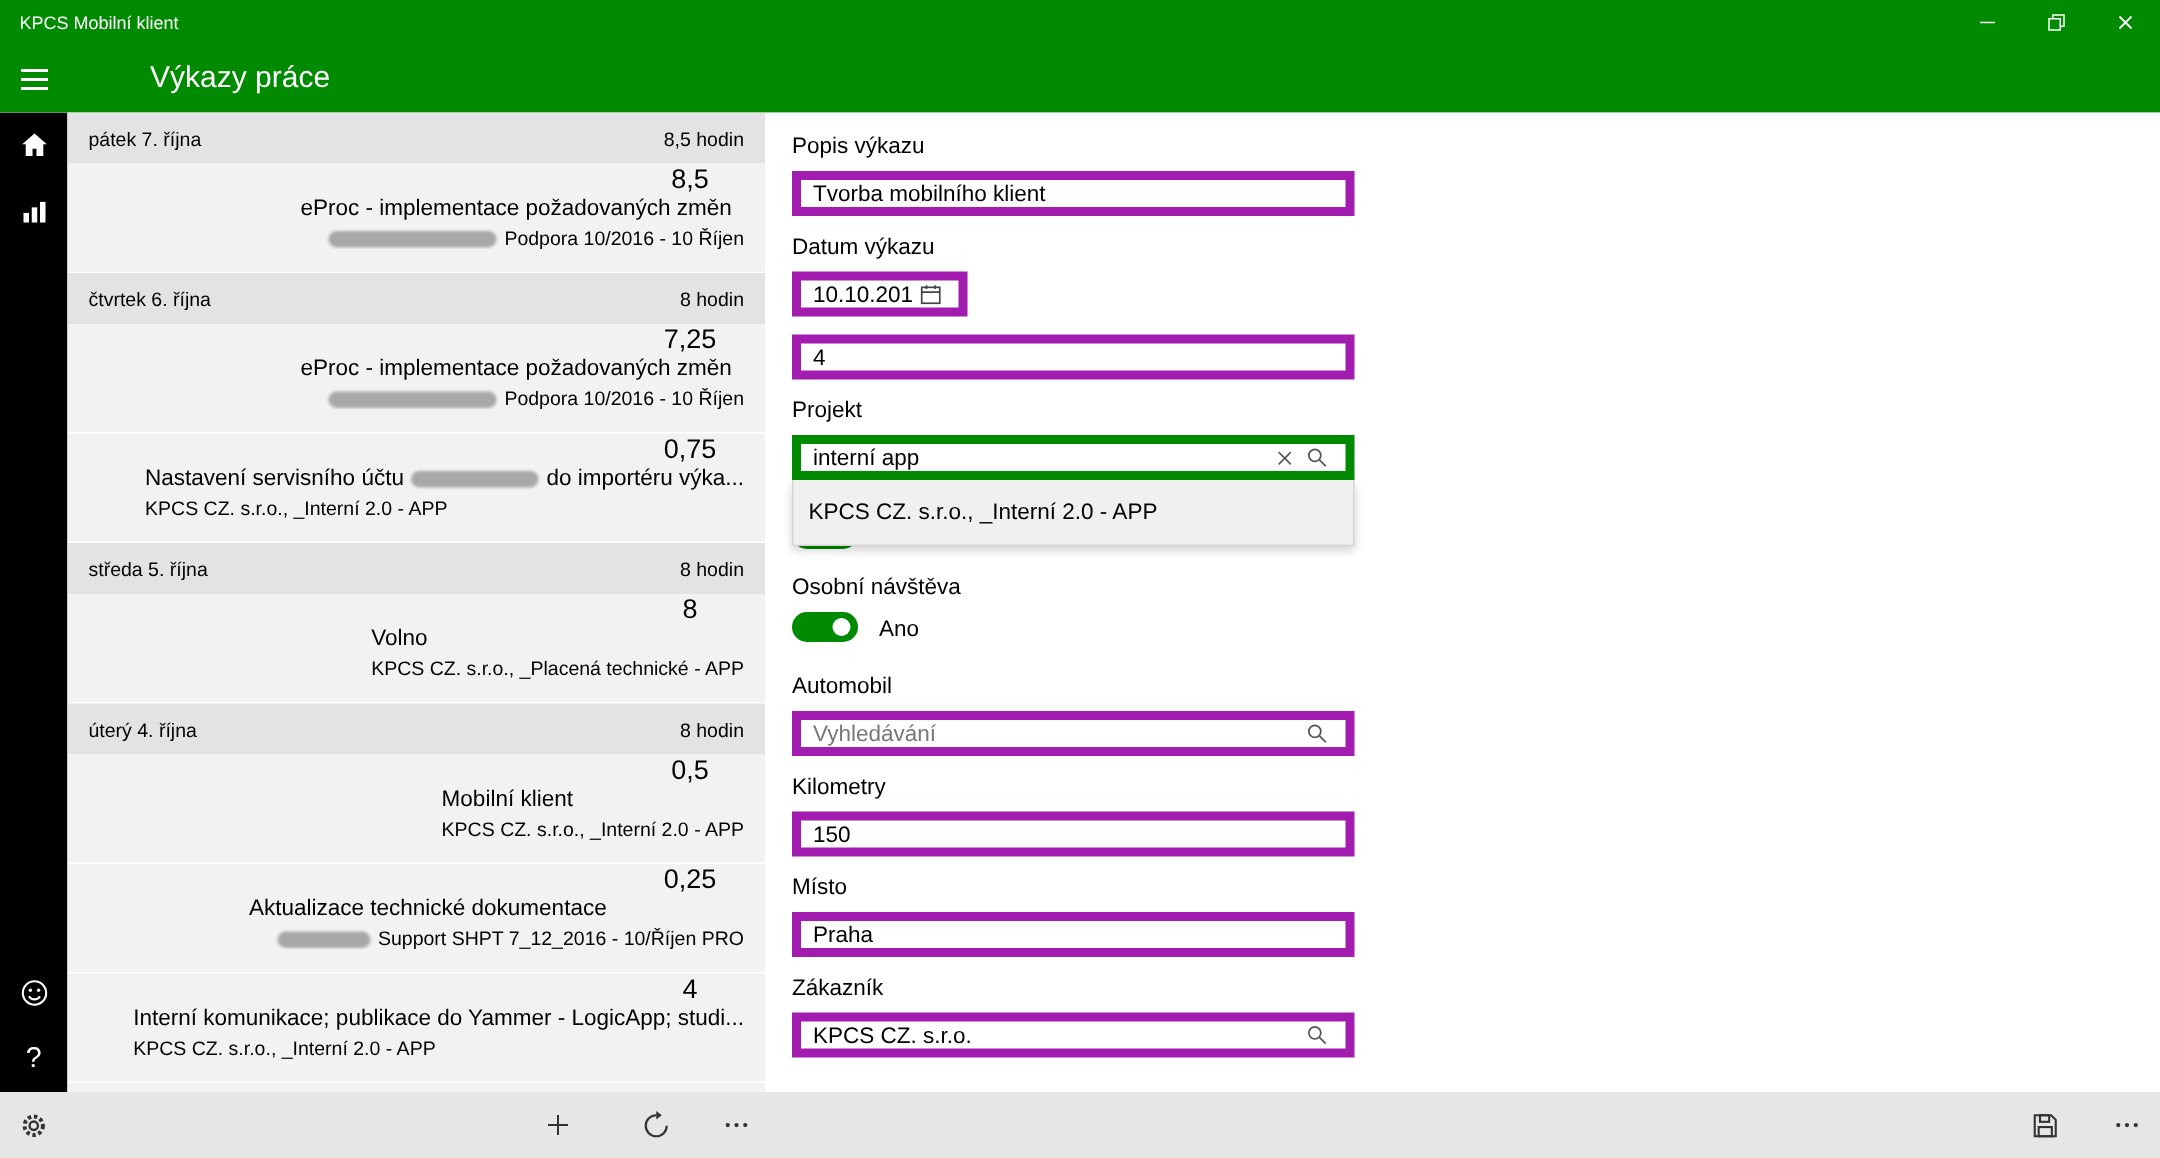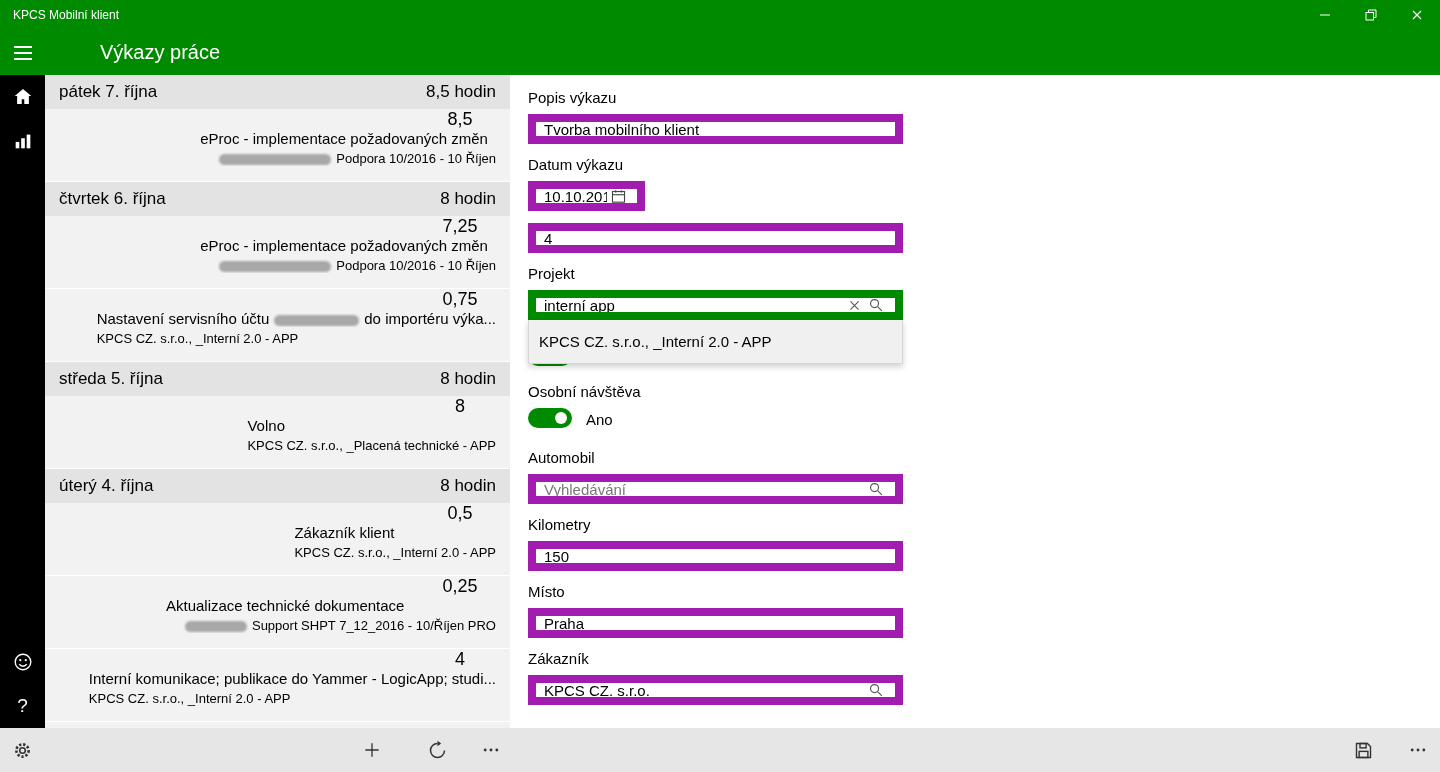--- a/index.html
+++ b/index.html
@@ -23,38 +23,38 @@
   .main { flex: 1 1 auto; display: flex; height: 653px; overflow: hidden; }
 
   
   .rail { width: 45px; background: #000; display: flex; flex-direction: column; flex: 0 0 auto; }
   .rail-btn { width: 45px; height: 44px; display: flex; align-items: center; justify-content: center; cursor: pointer; }
   .rail-spacer { flex: 1; }
   .rail-question { color: #fff; font-size: 19px; }
 
   
   .worklist { width: 465px; flex: 0 0 auto; overflow: hidden; background: #fff; }
-  .wl-header { height: 34px; background: #e3e3e3; display: flex; align-items: center; justify-content: space-between; padding: 0 14px; font-size: 17px; }
+  .wl-header { height: 34px; background: #e3e3e3; display: flex; align-items: center; justify-content: space-between; padding: 0 14px; font-size: 13px; }
   .wl-entry { height: 72px; background: #f2f2f2; display: flex; align-items: flex-end; padding-right: 14px; margin-bottom: 1px; cursor: pointer; flex-direction: column; }
   .wl-hours { width: 72px; flex: 0 0 auto; text-align: center; font-size: 18px; }
   .wl-body { flex: 1; min-width: 0; }
   .wl-title { font-size: 15px; white-space: nowrap; overflow: hidden; }
   .wl-sub { font-size: 13px; margin-top: 4px; white-space: nowrap; overflow: hidden; }
   .wl-sub.indent { padding-left: 14px; }
   .redact { display: inline-block; height: 11px; border-radius: 6px; background: #a8a8a8; filter: blur(1px); vertical-align: middle; margin: 0 5px; }
   .redact.w110 { width: 112px; }
   .redact.w85 { width: 85px; }
   .redact.w60 { width: 62px; }
   .wl-partial { height: 14px; background: #f2f2f2; }
 
   
   .form { flex: 1; background: #fff; padding: 14px 0 0 18px; overflow: hidden; }
   .field { width: 375px; margin-bottom: 12px; }
   .field-label { font-size: 15px; line-height: 17px; margin-bottom: 8px; }
-  .tb { width: 375px; height: 30px; border: 8px solid #a21caf; background: #fff; display: flex; align-items: center; padding: 0 8px; }
+  .tb { width: 375px; height: 30px; border: 6px solid #a21caf; background: #fff; display: flex; align-items: center; padding: 0 8px; }
   .tb input { border: none; outline: none; background: transparent; flex: 1; min-width: 0; font-family: "Liberation Sans", sans-serif; font-size: 15px; color: #000; height: 100%; }
   .tb input::placeholder { color: #777; }
   .tb.focused { border-color: #008a00; }
   .tb.date { width: 117px; }
   .tb .box-icon { flex: 0 0 auto; display: flex; align-items: center; justify-content: center; width: 22px; height: 100%; cursor: pointer; }
   .tb-wrap { position: relative; }
   .suggestion-box { position: absolute; top: 100%; left: 0; width: 375px; height: 44px; background: #f0f0f0; border: 1px solid #d6d6d6; border-top: none; display: flex; align-items: center; padding: 0 10px; font-size: 15px; z-index: 10; box-shadow: 0 3px 6px rgba(0,0,0,0.18); cursor: pointer; }
   .toggle-row { display: flex; align-items: flex-end; }
   .toggle { width: 44px; height: 20px; border-radius: 10px; background: #008a00; position: relative; flex: 0 0 auto; cursor: pointer; }
   .toggle::after { content: ""; position: absolute; top: 4px; right: 5px; width: 12px; height: 12px; border-radius: 50%; background: #fff; }
@@ -186,21 +186,21 @@
       </div>
 
       <div class="wl-header">
         <span>úterý 4. října</span>
         <span>8 hodin</span>
       </div>
 
       <div class="wl-entry">
         <div class="wl-hours">0,5</div>
         <div class="wl-body">
-          <div class="wl-title">Zákazník klient</div>
+          <div class="wl-title">Mobilní klient</div>
           <div class="wl-sub">KPCS CZ. s.r.o., _Interní 2.0 - APP</div>
         </div>
       </div>
 
       <div class="wl-entry">
         <div class="wl-hours">0,25</div>
         <div class="wl-body">
           <div class="wl-title">Aktualizace technické dokumentace</div>
           <div class="wl-sub indent"><span class="redact w60"></span><span>Support SHPT 7_12_2016 - 10/Říjen PRO</span></div>
         </div>

